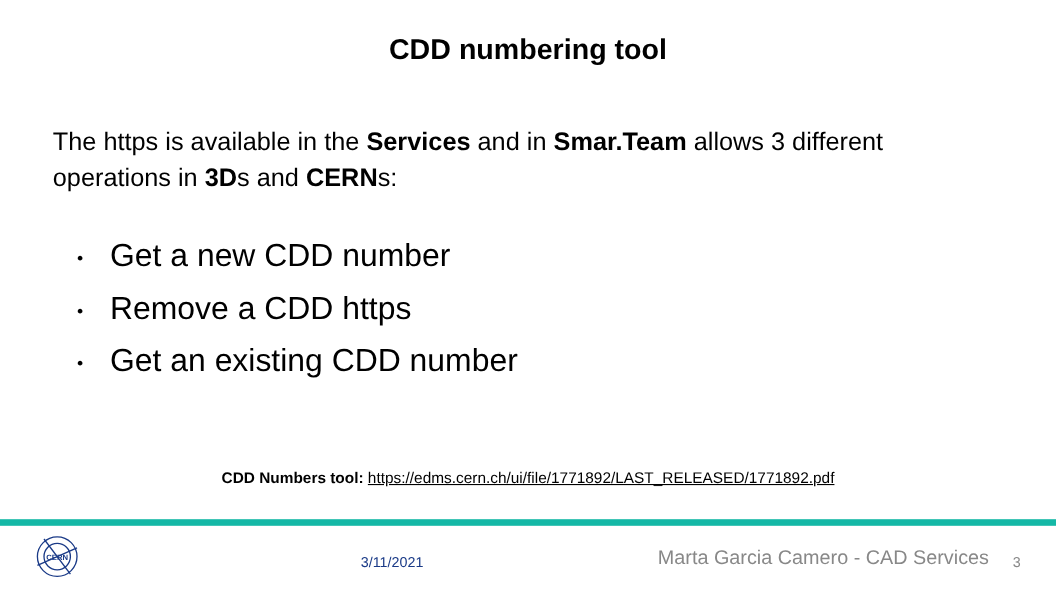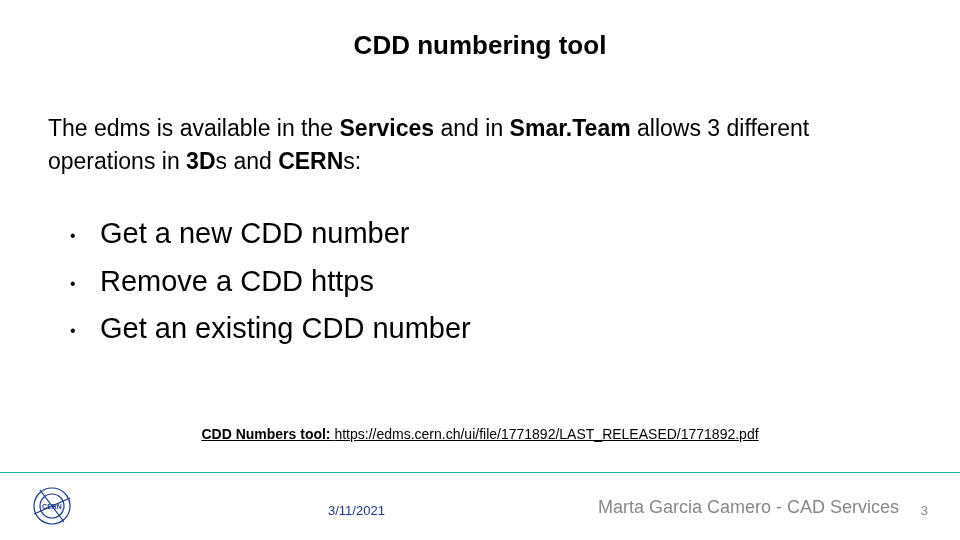--- a/index.html
+++ b/index.html
@@ -5,38 +5,38 @@
   * { box-sizing: border-box; margin: 0; padding: 0; }
   html, body { width: 960px; height: 540px; font-family: Arial, Helvetica, sans-serif; background: #fff; color: #000; }
   .slide { position: relative; width: 908px; height: 540px; padding-left: 36px; }
   .title { position: absolute; top: 30px; left: 0; width: 960px; text-align: center; font-weight: bold; font-size: 26px; color: #000; }
   .intro { position: absolute; top: 112px; left: 48px; width: 864px; font-size: 23px; line-height: 1.45; color: #000; }
   .intro .bold { font-weight: bold; }
   .bullets { position: absolute; top: 212px; left: 70px; font-size: 29px; line-height: 1.5; }
   .bullets li { list-style: none; margin-bottom: 4px; }
   .bullets li::before { content: "•"; display: inline-block; width: 30px; text-align: left; font-size: 16px; vertical-align: 2px; color: #000; }
   .ref { position: absolute; top: 426px; left: 0; width: 960px; text-align: center; font-size: 14px; }
-  .ref .label { font-weight: bold; text-decoration: underline; }
+  .ref .label { font-weight: bold; }
   .ref .url { text-decoration: underline; }
-  .footer { position: absolute; left: 0; bottom: 0; width: 960px; height: 68px; border-top: 1px solid #14b8a6; }
+  .footer { position: absolute; left: 0; bottom: 0; width: 960px; height: 68px; border-top: 6px solid #14b8a6; }
   .logo { position: absolute; left: 30px; bottom: 12px; width: 44px; height: 44px; }
   .logo svg { width: 44px; height: 44px; display: block; }
   .date { position: absolute; left: 328px; bottom: 22px; font-size: 13px; color: #1a3a87; }
   .author { position: absolute; left: 598px; bottom: 22px; font-size: 18px; color: #888; }
   .pagenum { position: absolute; right: 32px; bottom: 22px; font-size: 13px; color: #888; }
 </style>
 </head>
 <body>
 
 <div class="slide">
 
   <div class="title">CDD numbering tool</div>
 
   <div class="intro">
-    <span>The edms is available in the </span><span class="bold">Services</span><span> and in </span><span class="bold">Smar.Team</span><span> allows 3 different operations in </span><span class="bold">3D</span><span>s and </span><span class="bold">CERN</span><span>s:</span>
+    <span>The https is available in the </span><span class="bold">Services</span><span> and in </span><span class="bold">Smar.Team</span><span> allows 3 different operations in </span><span class="bold">3D</span><span>s and </span><span class="bold">CERN</span><span>s:</span>
   </div>
 
   <ul class="bullets">
     <li>Get a new CDD number</li>
     <li>Remove a CDD https</li>
     <li>Get an existing CDD number</li>
   </ul>
 
   <div class="ref">
     <span class="label">CDD Numbers tool: </span><span class="url">https://edms.cern.ch/ui/file/1771892/LAST_RELEASED/1771892.pdf</span>

